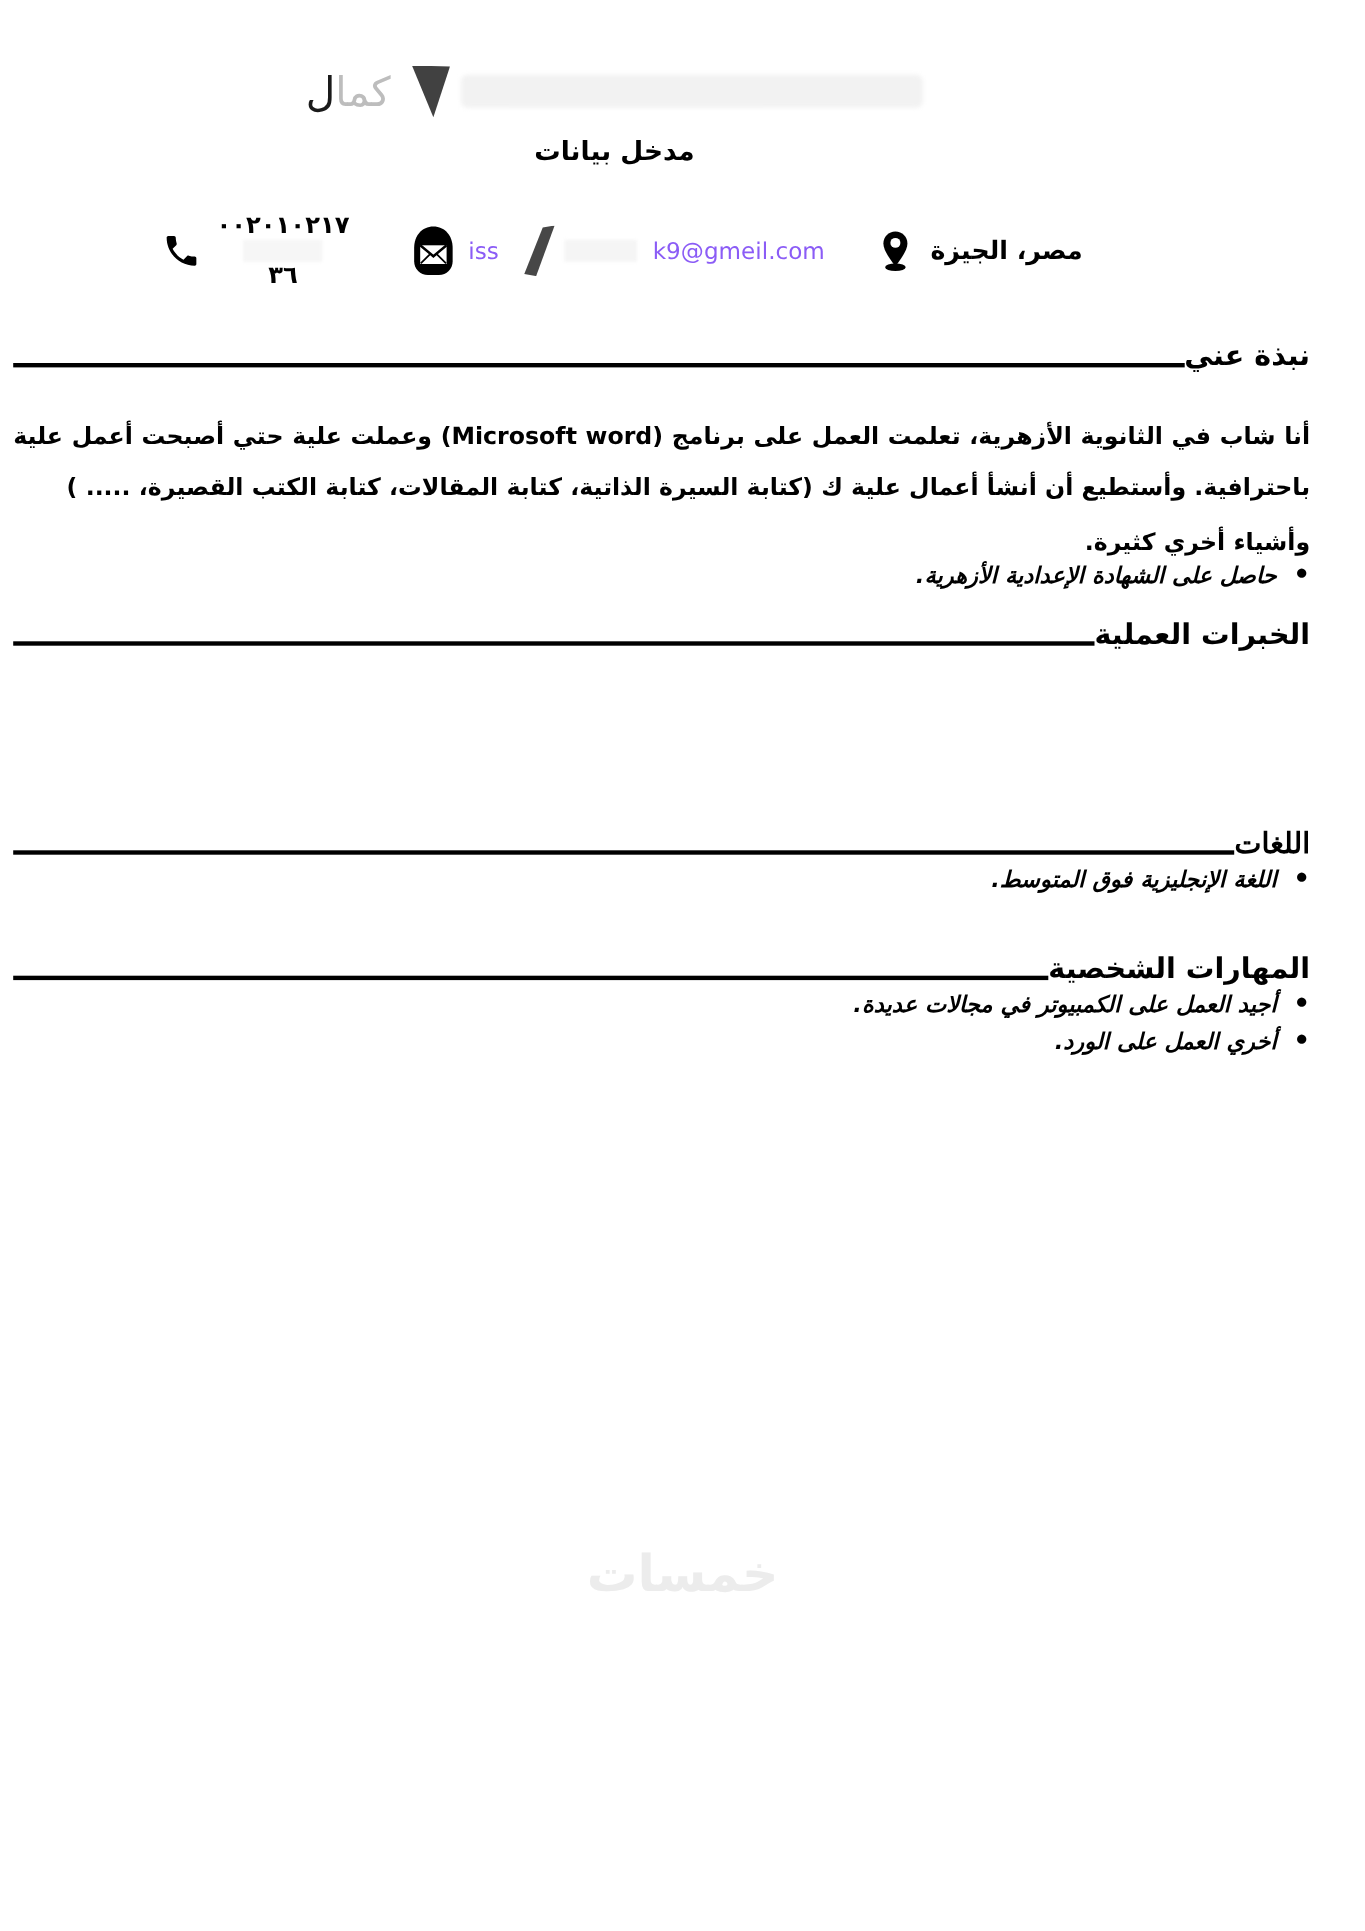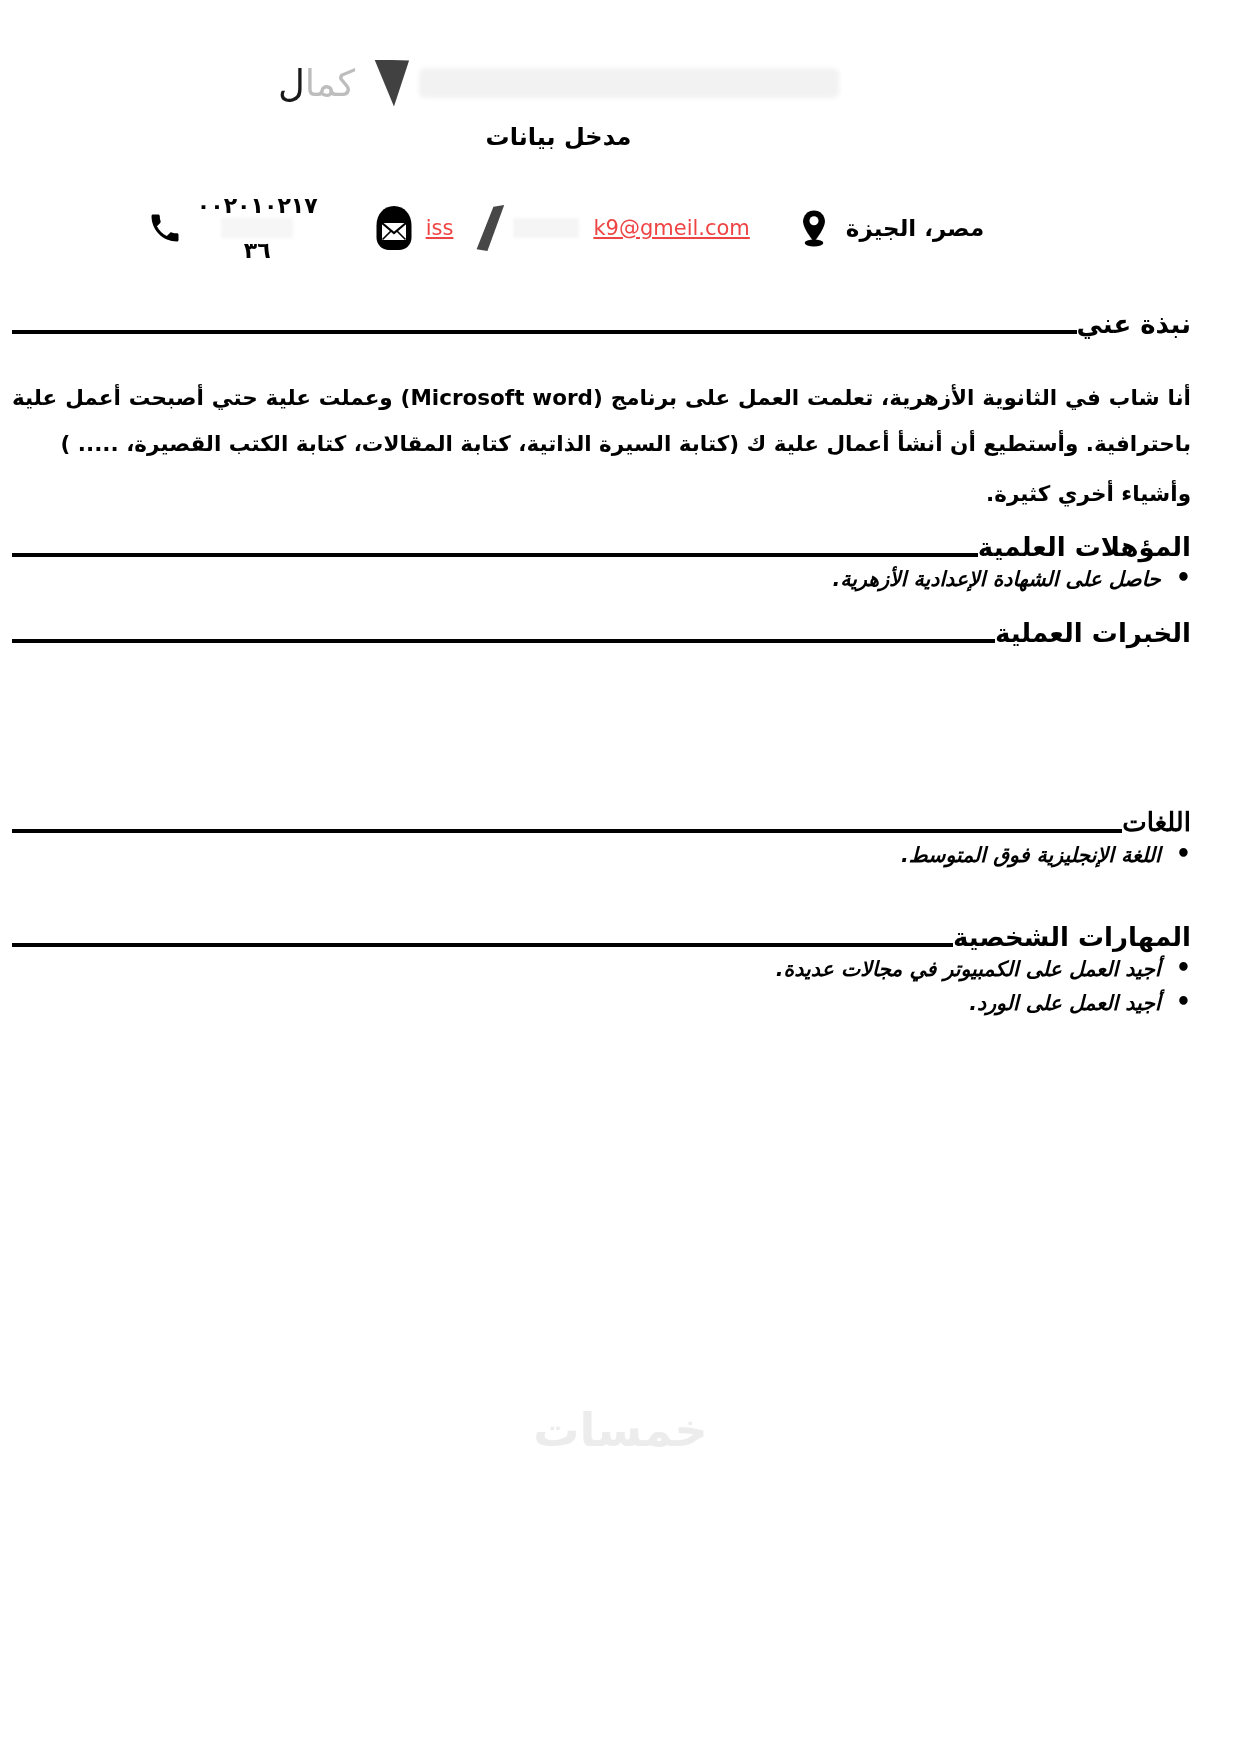--- a/index.html
+++ b/index.html
@@ -15,21 +15,21 @@
   .name-text { font-size:37px; color:#bdbdbd; letter-spacing:1px; }
   .name-tail { color:#1a1a1a; }
   .redaction-triangle { width:36px; height:47px; background:#414141; clip-path:polygon(4% 0,100% 2%,58% 100%); margin:0 10px 0 18px; }
   .header-ghost { width:420px; height:30px; background:#f2f2f2; border-radius:6px; filter:blur(2px); }
   .job-title { margin-top:13px; font-weight:bold; font-size:24px; }
   
   .contact { margin-top:42px; display:flex; direction:ltr; align-items:center; justify-content:center; transform:translateX(-55px); font-size:21px; }
   .c-item { display:flex; align-items:center; }
   .phone-number { font-weight:bold; font-size:22px; margin-left:14px; display:flex; align-items:center; direction:ltr;flex-direction:column; }
   .ghost-gap { display:inline-block; width:72px; height:20px; background:#f6f6f6; filter:blur(1.5px); margin:0 6px; }
-  .blue { color:#ef4444;text-decoration:underline; }
+  .blue { color:#8b5cf6; }
   .envelope-wrap { margin-left:56px; }
   .email-start { margin-left:12px; }
   .contact-wedge { width:30px; height:46px; background:#474747; clip-path:polygon(60% 4%,96% 0,40% 100%,4% 96%); margin-left:22px; }
   .email-ghost { width:66px; height:20px; background:#f5f5f5; filter:blur(1.5px); margin-left:8px; }
   .email-addr { margin-left:14px; }
   .pin-wrap { margin-left:48px; }
   .location-text { font-weight:bold; font-size:23px; margin-left:16px; }
   
   .content { direction:rtl; padding:0 50px 0 12px; }
   .sec { display:flex; align-items:flex-end; }
@@ -107,24 +107,20 @@
 
   <div class="content">
 
     <div class="sec sec-about">
       <h2>نبذة عني</h2>
       <div class="rule"></div>
     </div>
     <p class="about-para">أنا شاب في الثانوية الأزهرية، تعلمت العمل على برنامج (Microsoft word) وعملت علية حتي أصبحت أعمل علية باحترافية. وأستطيع أن أنشأ أعمال علية ك (كتابة السيرة الذاتية، كتابة المقالات، كتابة الكتب القصيرة، ..... )</p>
     <p class="about-extra">وأشياء أخري كثيرة.</p>
 
-    <div class="sec sec-qual">
-      <h2>المؤهلات العلمية</h2>
-      <div class="rule"></div>
-    </div>
     <ul class="blist qual-list">
       <li>حاصل على الشهادة الإعدادية الأزهرية.</li>
     </ul>
 
     <div class="sec sec-exp">
       <h2>الخبرات العملية</h2>
       <div class="rule"></div>
     </div>
     <div class="exp-space"></div>
 
@@ -135,20 +131,20 @@
     <ul class="blist lang-list">
       <li>اللغة الإنجليزية فوق المتوسط.</li>
     </ul>
 
     <div class="sec sec-skill">
       <h2>المهارات الشخصية</h2>
       <div class="rule"></div>
     </div>
     <ul class="blist skill-list">
       <li>أجيد العمل على الكمبيوتر في مجالات عديدة.</li>
-      <li>أجيد العمل على الورد.</li>
+      <li>أخري العمل على الورد.</li>
     </ul>
 
   </div>
 
   <div class="watermark">خمسات</div>
 
 </div>
 
 </body></html>

